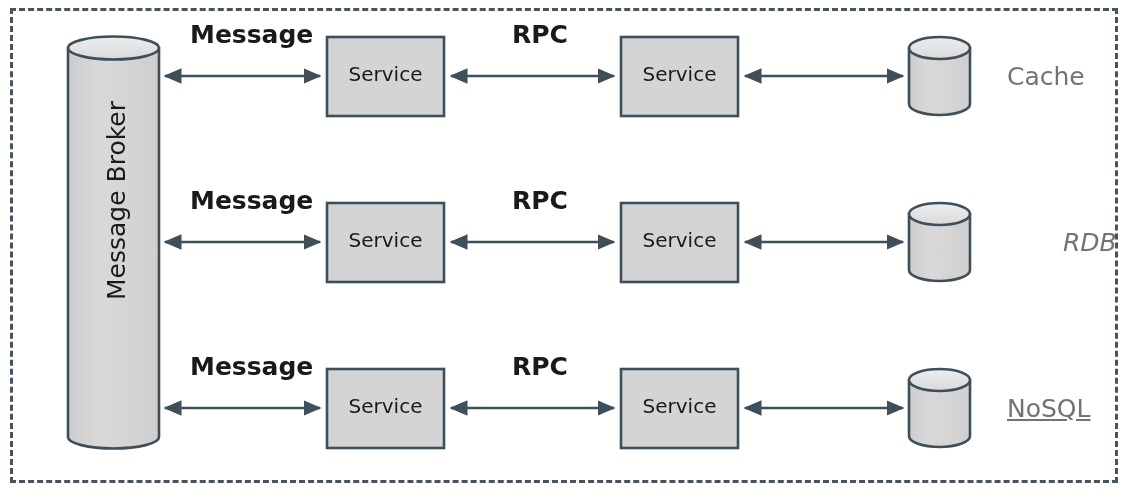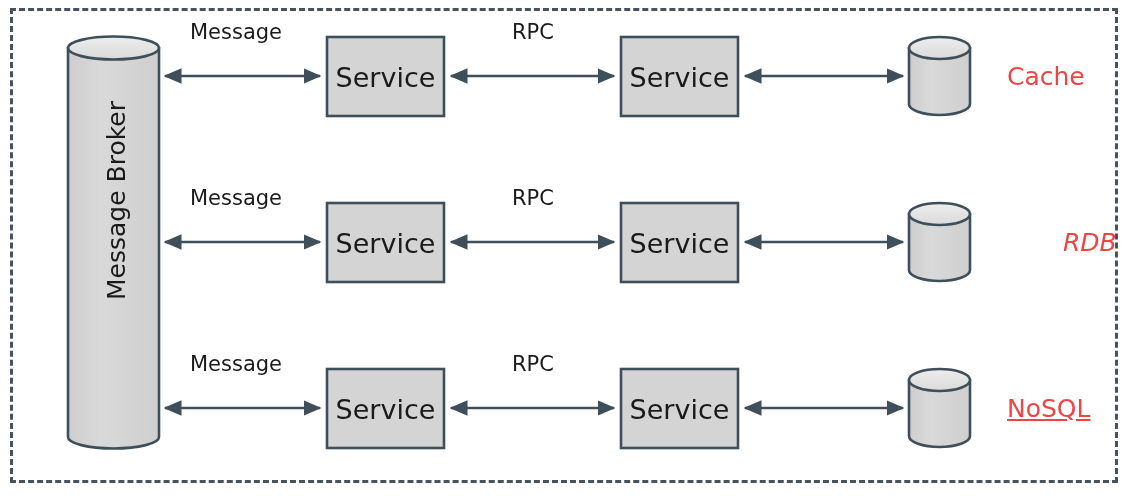--- a/index.html
+++ b/index.html
@@ -31,39 +31,40 @@
     position: absolute;
     left: 0;
     top: 0;
     width: 1131px;
     height: 500px;
     overflow: visible;
   }
   .node-label {
     position: absolute;
     font-size: 25px;
-    color: #ef4444;
+    color: #737373;
     white-space: nowrap;
     line-height: 1;
   }
   .svc-label {
     position: absolute;
     width: 117px;
     text-align: center;
-    font-size: 27px;
+    font-size: 20px;
     color: #1a1a1a;
     line-height: 1;
   }
   .edge-label {
     position: absolute;
-    font-size: 21px;
+    font-size: 25px;
     color: #1a1a1a;
     white-space: nowrap;
     line-height: 1;
     text-align: right;
+    font-weight: bold;
   }
   .broker-label {
     position: absolute;
     font-size: 25px;
     color: #1a1a1a;
     white-space: nowrap;
     line-height: 1;
     transform-origin: 0 0;
     transform: rotate(-90deg);
   }

